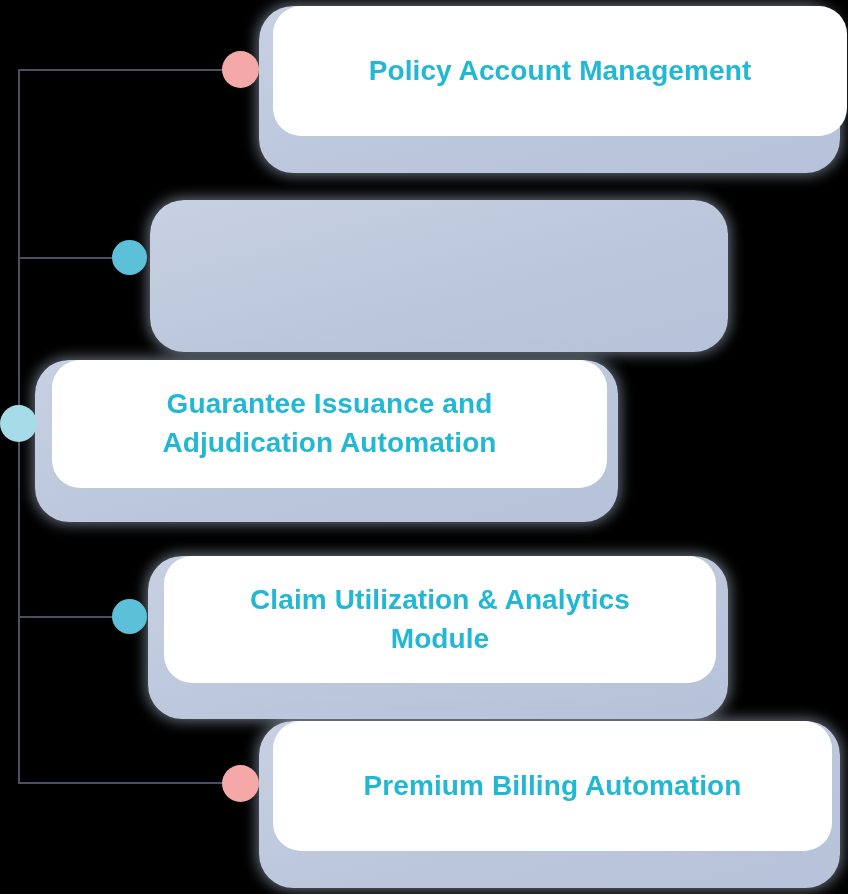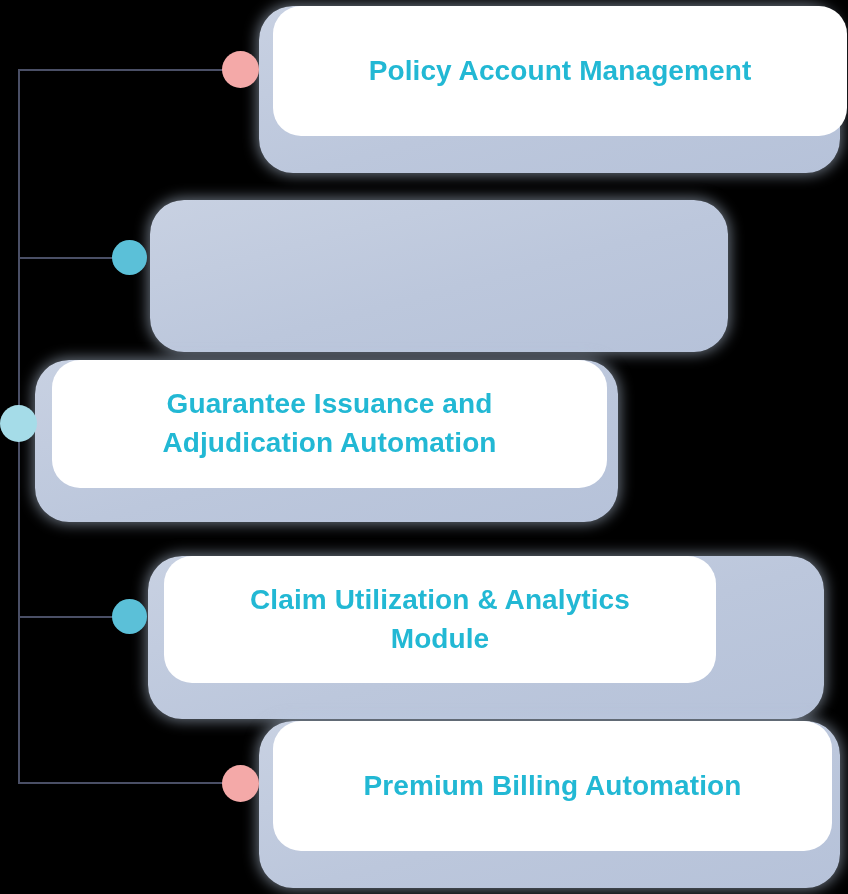--- a/index.html
+++ b/index.html
@@ -93,21 +93,21 @@
 
   <div class="card-group" style="left:35px; top:360px; width:583px; height:162px;">
     <div class="card-backdrop"></div>
     <div class="card-face" style="left:17px; top:0px; width:555px; height:128px;">
       <span class="card-label">Guarantee Issuance and
 Adjudication Automation</span>
     </div>
   </div>
   <div class="dot" style="left:0px; top:405px; width:37px; height:37px; background:#a5dce8;"></div>
 
-  <div class="card-group" style="left:148px; top:556px; width:676px; height:163px;">
+  <div class="card-group" style="left:148px; top:556px; width:580px; height:163px;">
     <div class="card-backdrop"></div>
     <div class="card-face" style="left:16px; top:0px; width:552px; height:127px;">
       <span class="card-label">Claim Utilization &amp; Analytics
 Module</span>
     </div>
   </div>
   <div class="dot" style="left:112px; top:599px; width:35px; height:35px; background:#5bc0d8;"></div>
 
   <div class="card-group" style="left:259px; top:721px; width:581px; height:167px;border-radius:7px;">
     <div class="card-backdrop"></div>

